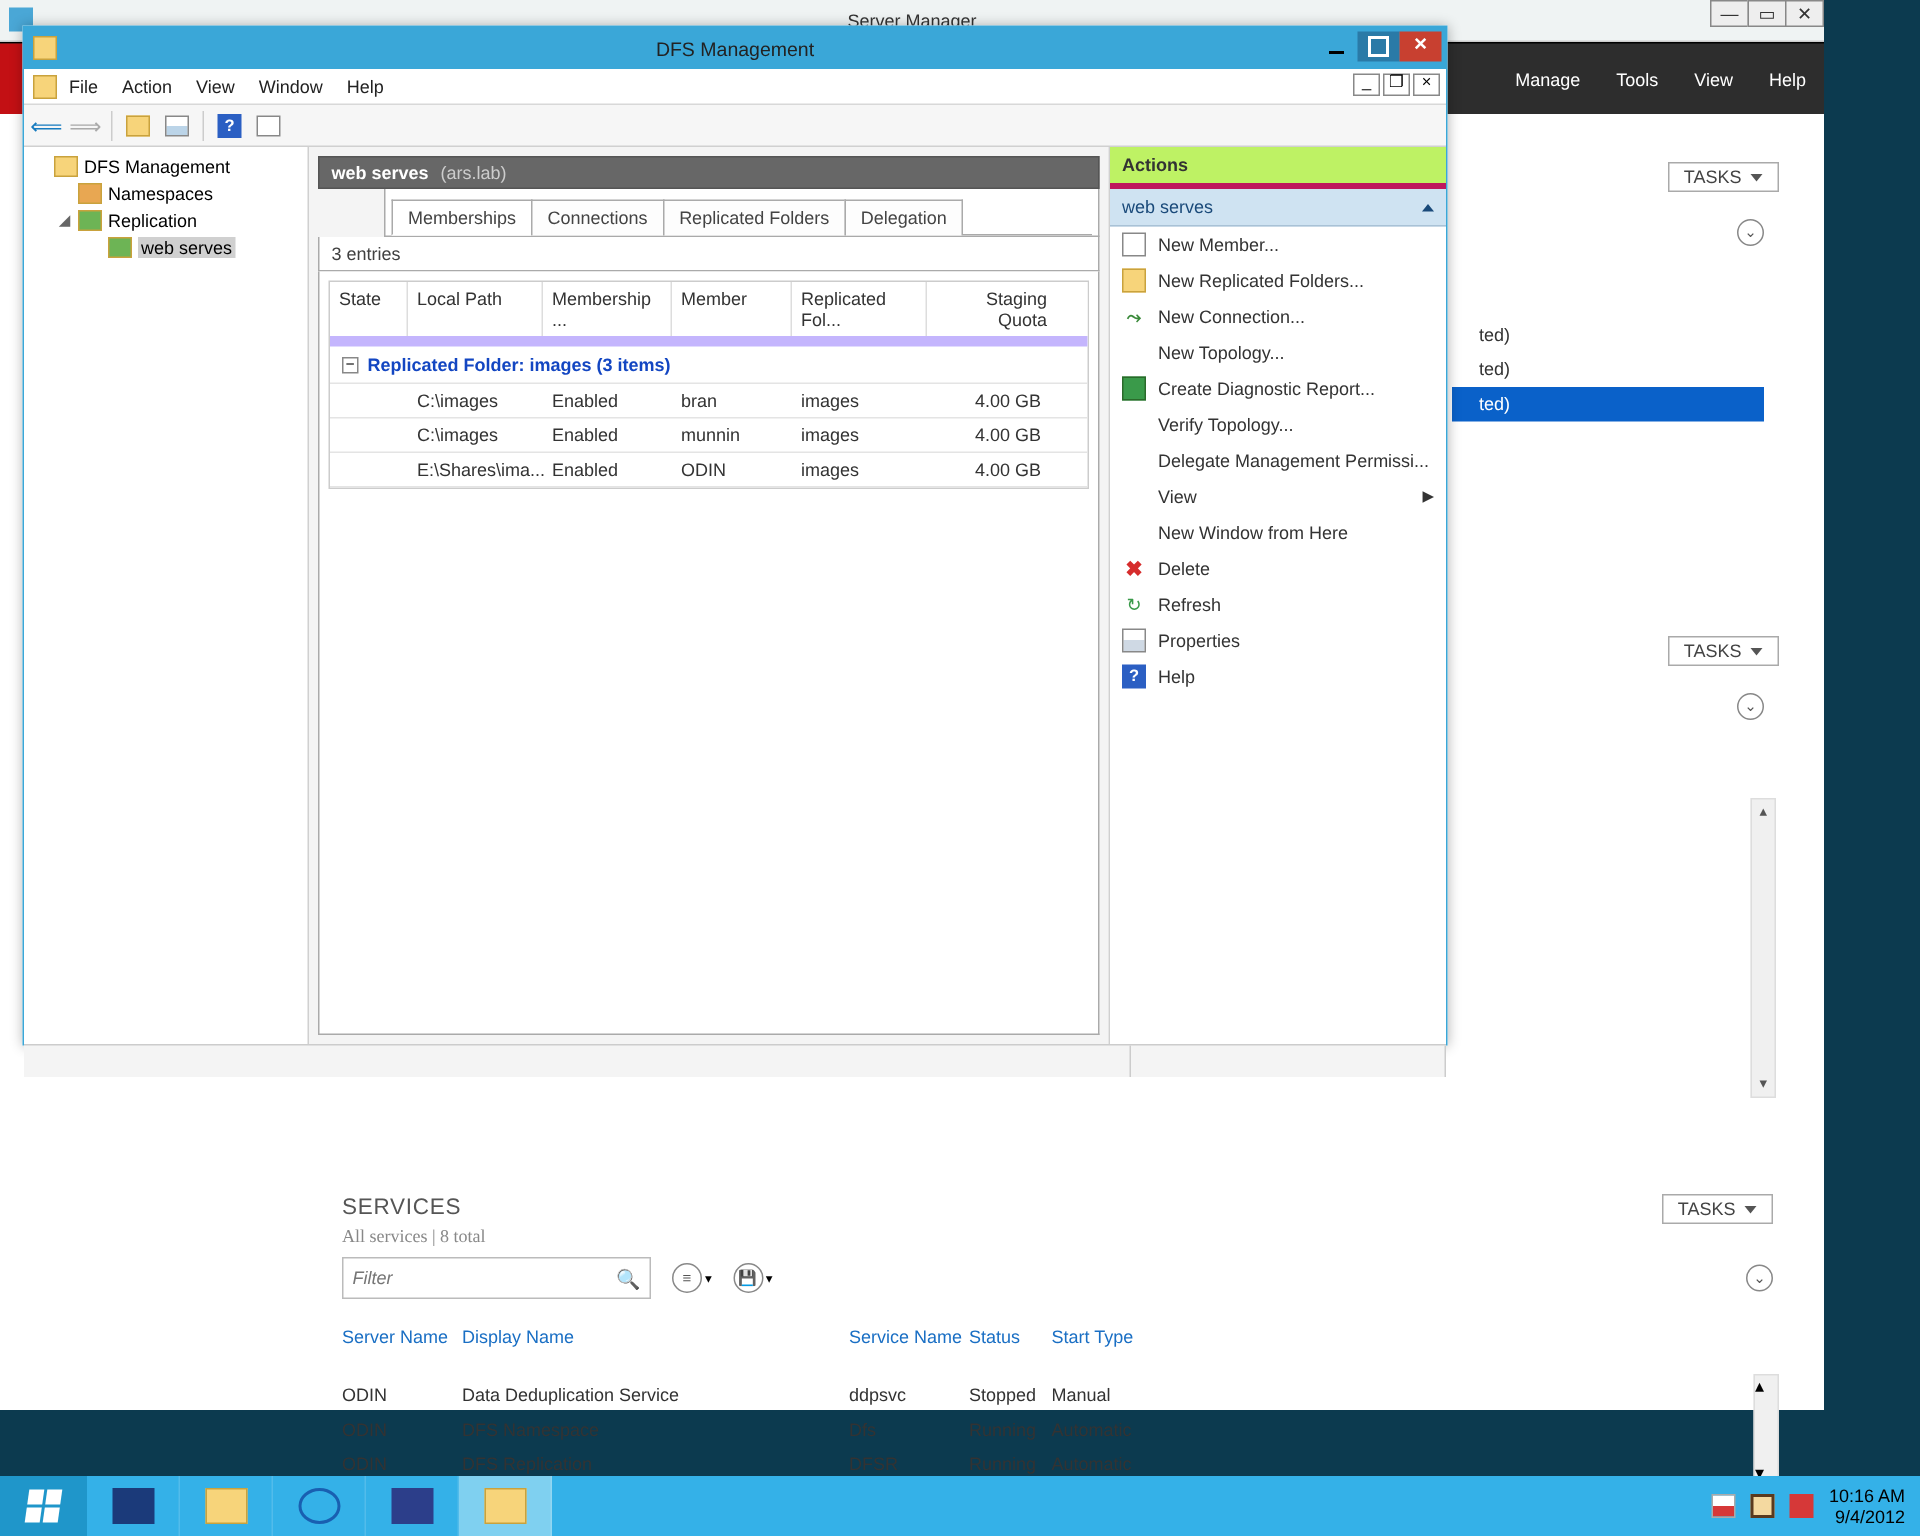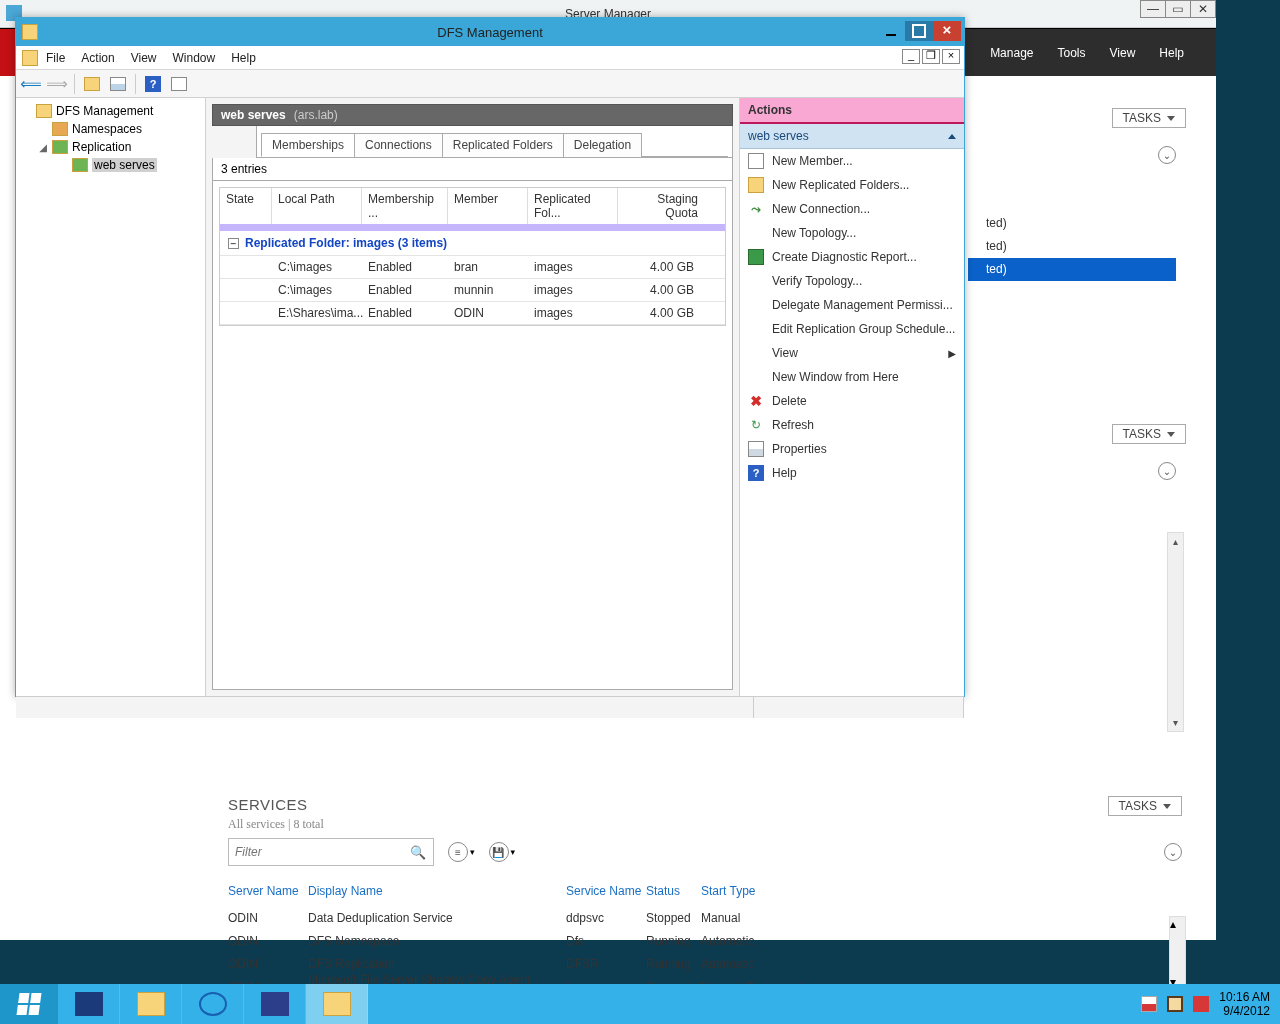--- a/index.html
+++ b/index.html
@@ -7,21 +7,21 @@
 
 
 .bg-window { position:absolute; top:0; left:0; width:1216px; height:940px; background:#fff; }
 .bg-titlebar { height:28px; background:#eff3f3; border-bottom:1px solid #ccc; display:flex; align-items:center; justify-content:center; color:#333; position:relative; }
 .bg-titlebar .icon { position:absolute; left:6px; top:5px; width:16px; height:16px; background:#4aa7d6; }
 .bg-sysbtns { position:absolute; right:0; top:0; display:flex; }
 .bg-sysbtn { width:26px; height:18px; text-align:center; line-height:16px; color:#333; border:1px solid #888; margin-left:-1px; background:#eee; }
 
 .bg-header { height:48px; background:#2d2d2d; display:flex; align-items:center; border-top:1px solid #000; }
 .bg-logo { width:38px; height:48px; background:#c31014; }
-.bg-menu { margin-left:auto; display:flex; gap:24px; padding-right:32px; color:#fff; font-size:13px; }
+.bg-menu { margin-left:auto; display:flex; gap:24px; padding-right:12px; color:#fff; font-size:13px; }
 .bg-menu span { cursor:pointer; }
 
 .bg-body { position:relative; background:#fff; height:calc(100% - 76px); }
 .bg-taskbar { position:absolute; right:30px; top:30px; }
 .tasks-btn { border:1px solid #aaa; background:#fff; padding:2px 10px; font-size:11px; color:#444; display:flex; align-items:center; gap:6px; }
 .tasks-btn .caret { border-left:4px solid transparent; border-right:4px solid transparent; border-top:5px solid #555; }
 .round-btn { width:18px; height:18px; border:1px solid #888; border-radius:50%; background:#fff; display:inline-flex; align-items:center; justify-content:center; font-size:10px; color:#555; }
 
 .bg-leak { position:absolute; right:40px; top:136px; color:#333; font-size:12px; }
 .bg-leak div { height:23px; line-height:23px; padding:0 6px; }
@@ -31,21 +31,21 @@
 .bg-scroll .arrow { height:17px; text-align:center; color:#555; font-size:10px; line-height:17px; }
 
 
 .services { position:absolute; left:228px; top:720px; right:34px; }
 .services-title { font-size:15px; color:#555; letter-spacing:0.5px; }
 .services-sub { color:#888; margin-top:4px; margin-bottom:6px;font-family:Liberation Serif, serif; }
 .svc-filter-row { display:flex; align-items:center; gap:14px; margin-bottom:18px; }
 .svc-filter { width:206px; height:28px; border:1px solid #bbb; display:flex; align-items:center; padding:0 6px; }
 .svc-filter input { border:none; outline:none; flex:1; font-style:italic; color:#888; font-size:12px; }
 .svc-icon-btn { width:20px; height:20px; border:1px solid #888; border-radius:50%; display:flex; align-items:center; justify-content:center; font-size:10px; color:#555; }
-.svc-cols { display:flex; color:#1a6fc4; font-size:12px; margin-bottom:8px; }
+.svc-cols { display:flex; color:#1a6fc4; font-size:12px; margin-bottom:20px; }
 .svc-col { text-align:left; }
 .svc-row { display:flex; color:#333; height:23px; align-items:center; }
 .svc-scroll { position:absolute; right:-4px; top:120px; width:17px; height:80px; background:#f0f0f0; border:1px solid #ddd; }
 
 
 .dfs-window { position:absolute; left:15px; top:17px; width:950px; height:680px; background:#fff; border:1px solid #3aa7d8; box-shadow:0 0 8px rgba(0,0,0,0.3); }
 .dfs-titlebar { height:28px; background:#3aa7d8; display:flex; align-items:center; padding-left:6px; position:relative; }
 .dfs-titlebar .ticon { width:16px; height:16px; background:#f7d47a; border:1px solid #c9a23d; }
 .dfs-title { position:absolute; left:50%; transform:translateX(-50%); color:#222; font-size:13px; }
 .dfs-sysbtns { position:absolute; right:3px; top:3px; display:flex; }
@@ -83,33 +83,33 @@
 .tree-row .ticn.web { background:#6db455; }
 .tree-row.sel span.label { background:#d0d0d0; padding:0 2px; }
 
 
 .center { flex:1; padding:6px; background:#f4f4f4; display:flex; flex-direction:column; }
 .rg-header { background:#676767; color:#fff; height:22px; display:flex; align-items:center; padding:0 8px; border:1px solid #555; }
 .rg-header .dom { color:#ccc; margin-left:8px; }
 .tabs { display:flex; border-bottom:1px solid #aaa; background:#fff; margin-top:0; }
 .tab { padding:4px 10px; border:1px solid #aaa; border-bottom:none; background:#fdfdfd; color:#444; margin-right:-1px; position:relative; top:1px; }
 .tab.active { background:#fff; border-bottom:1px solid #fff; }
-.entries-label { background:#fff; padding:4px 8px; color:#000000; border:1px solid #aaa; border-top:none; }
+.entries-label { background:#fff; padding:4px 8px; color:#404040; border:1px solid #aaa; border-top:none; }
 .mem-table-wrap { flex:1; background:#fff; border:1px solid #aaa; border-top:none; padding:6px; }
 .mem-table { border:1px solid #ccc; }
 .mem-head { display:flex; background:#fff; border-bottom:7px solid #c4b5fd; }
 .mem-head div { padding:4px 6px; color:#333; border-right:1px solid #ddd; }
 .group-row { padding:5px 8px; color:#1346c2; font-weight:bold; display:flex; align-items:center; gap:6px; border-bottom:1px solid #e4e4e4; }
 .group-row .gexp { width:11px; height:11px; border:1px solid #888; text-align:center; line-height:9px; font-size:10px; color:#555; }
 .data-row { display:flex; border-bottom:1px solid #e4e4e4; }
 .data-row div { padding:4px 6px; color:#333; }
 
 
 .actions { width:225px; border-left:1px solid #d0d0d0; background:#fff; display:flex; flex-direction:column; }
-.actions-title { background:#f9a8d4; padding:5px 8px; font-weight:600; color:#333; border-bottom:2px solid #be185d; }
+.actions-title { background:#bef264; padding:5px 8px; font-weight:600; color:#333; border-bottom:4px solid #be185d; }
 .actions-grp { background:#cfe3f2; padding:5px 8px; color:#1a4a7a; border-bottom:1px solid #a9c2d6; display:flex; align-items:center; justify-content:space-between; }
 .actions-grp .caret { border-left:4px solid transparent; border-right:4px solid transparent; border-bottom:5px solid #1a4a7a; }
 .action-item { display:flex; align-items:center; gap:8px; padding:4px 8px; color:#333; }
 .ai-icon { width:16px; height:16px; display:flex; align-items:center; justify-content:center; font-size:12px; }
 .ai-icon.doc { border:1px solid #888; background:#fff; }
 .ai-icon.fold { background:#f7d47a; border:1px solid #c9a23d; }
 .ai-icon.conn { color:#3a8a3a; font-weight:bold; }
 .ai-icon.book { background:#3a9a4a; border:1px solid #2a6a2a; }
 .ai-icon.del { color:#d62c2c; font-weight:bold; font-size:14px; }
 .ai-icon.ref { color:#3a9a4a; }
@@ -418,24 +418,20 @@
           <div class="action-item">
             <span class="ai-icon "></span>
             <span>Verify Topology...</span>
           </div>
           <div class="action-item">
             <span class="ai-icon "></span>
             <span>Delegate Management Permissi...</span>
           </div>
           <div class="action-item">
             <span class="ai-icon "></span>
-            <span>Edit Replication Group Schedule...</span>
-          </div>
-          <div class="action-item">
-            <span class="ai-icon "></span>
             <span>View</span>
             <span class="arrow">▶</span>
           </div>
           <div class="action-item">
             <span class="ai-icon "></span>
             <span>New Window from Here</span>
           </div>
           <div class="action-item">
             <span class="ai-icon del">✖</span>
             <span>Delete</span>

